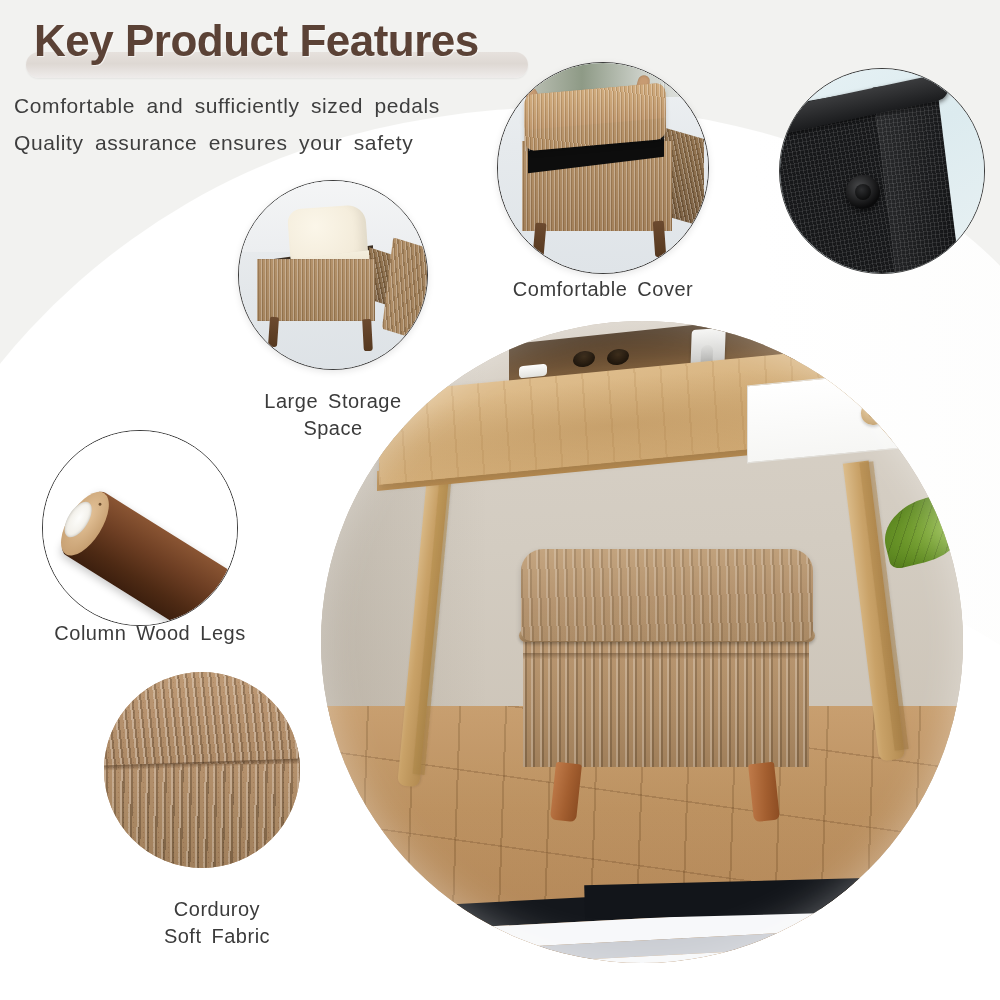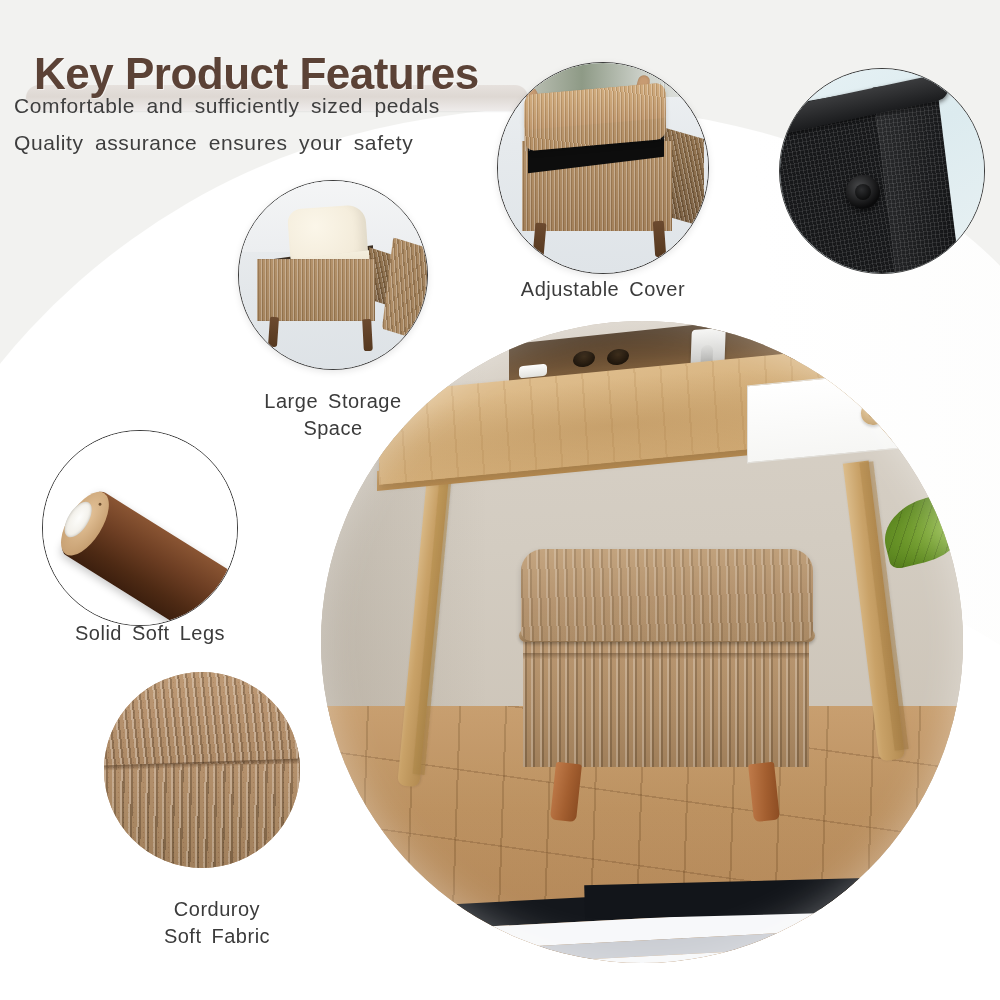--- a/index.html
+++ b/index.html
@@ -20,21 +20,21 @@
     transform:rotate(-13deg);
     background:linear-gradient(100deg,#ffffff 0%,#ffffff 70%,#fcfcfb 100%);
   }
   .blob-b{
     left:240px;top:560px;width:900px;height:620px;
     border-radius:50%;
     background:#ffffff;
   }
 
   
-  .title-wrap{position:absolute;left:26px;top:16px;width:520px;height:62px;margin-top:33px;}
+  .title-wrap{position:absolute;left:26px;top:16px;width:520px;height:62px;}
   .title-bar{
     position:absolute;left:0;top:36px;width:502px;height:26px;
     border-radius:13px;
     background:linear-gradient(180deg,#e6e1dd 0%,#ded8d3 45%,#efeceb 100%);
     box-shadow:0 1px 2px rgba(0,0,0,.06);
   }
   .title{
     position:absolute;left:8px;top:0;
     font-size:44px;font-weight:bold;
     color:#5b4236;
@@ -490,21 +490,21 @@
     <div class="cavity"></div>
     <div class="handle h1"></div>
     <div class="handle h2"></div>
     <div class="cushion">
       <div class="cushion-top"></div>
         <div class="ribs-v"></div>
     </div>
     <div class="leg leg1"></div>
     <div class="leg leg2"></div>
   </div>
-  <div class="cap" style="left:489px;top:276px;width:228px;">Adjustable  Cover</div>
+  <div class="cap" style="left:489px;top:276px;width:228px;">Comfortable  Cover</div>
 
   <div class="inset i3">
     <div class="sky"></div>
     <div class="darkfab">
         <div class="mesh"></div>
       </div>
     <div class="fab-right">
         <div class="mesh"></div>
       </div>
     <div class="fab-edge"></div>
@@ -514,21 +514,21 @@
   <div class="inset i4">
     <div class="bg"></div>
     <div class="pad"></div>
     <div class="dowel">
       <div class="dowel-end">
         <div class="dowel-hole"></div>
         <div class="dowel-dot"></div>
       </div>
     </div>
   </div>
-  <div class="cap" style="left:20px;top:620px;width:260px;">Solid  Soft  Legs</div>
+  <div class="cap" style="left:20px;top:620px;width:260px;">Column  Wood  Legs</div>
 
   <div class="inset i5">
     <div class="cord-upper"></div>
     <div class="cord-lower"></div>
     <div class="seam"></div>
     <div class="grain"></div>
   </div>
   <div class="cap" style="left:114px;top:896px;width:206px;">Corduroy
 Soft  Fabric</div>
 

